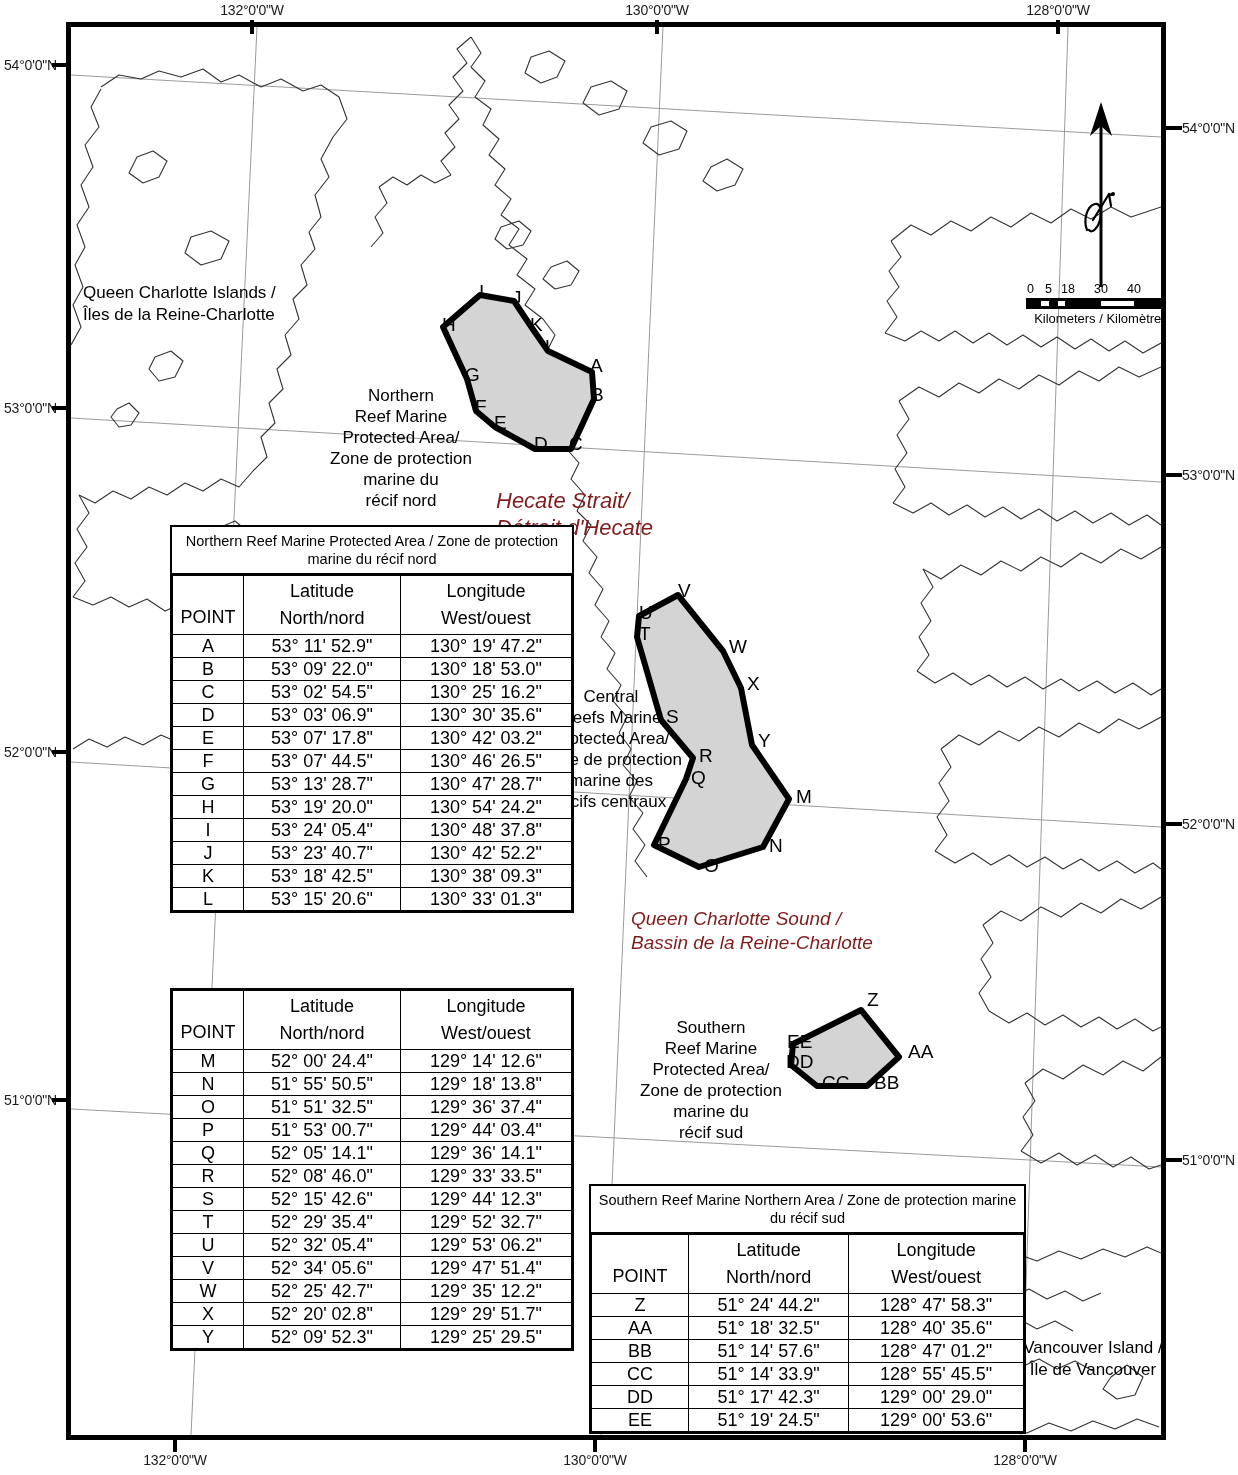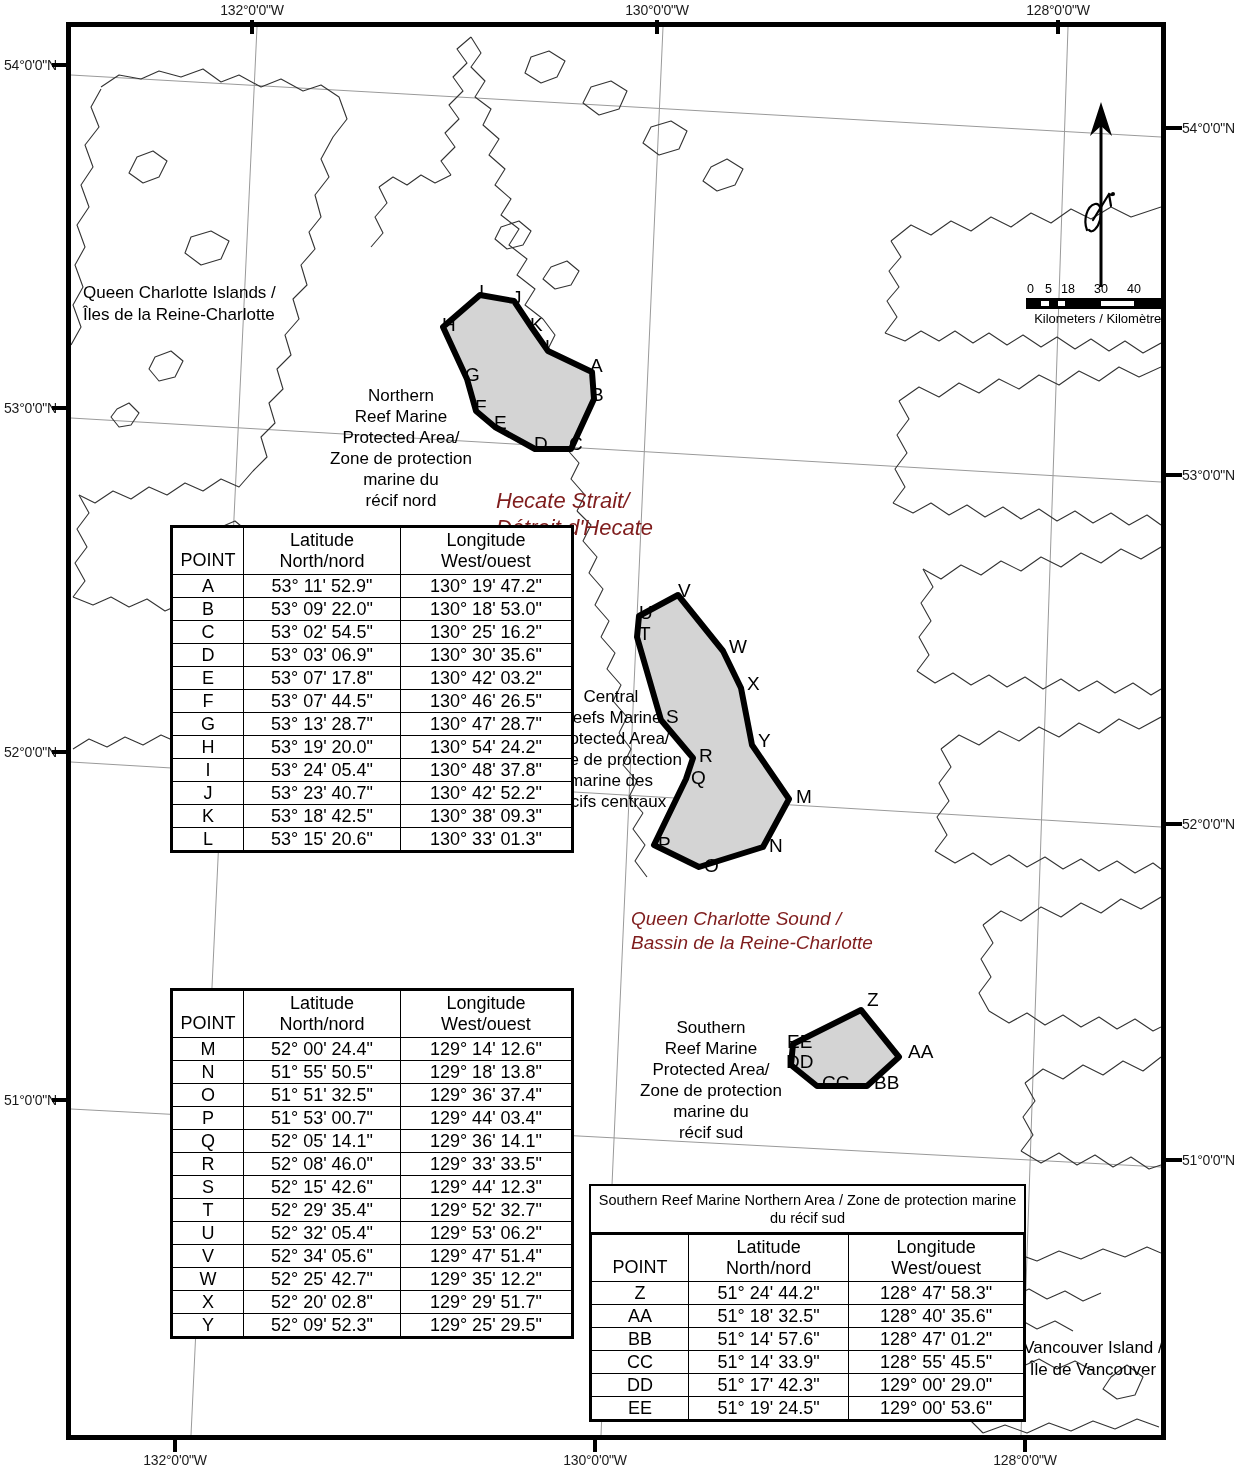--- a/index.html
+++ b/index.html
@@ -32,21 +32,21 @@
   .scale-rect{position:relative;height:11px;background:#000;margin-top:1px;}
   .scale-rect i{position:absolute;top:3px;height:5px;background:#fff;display:block;}
   .scale-caption{font-size:13px;text-align:center;margin-top:2px;white-space:nowrap;}
 
   
   .coord-table{position:absolute;background:#fff;border:2px solid #000;box-sizing:border-box;}
   .coord-table table{border-collapse:collapse;width:100%;}
   .coord-table caption{caption-side:top;font-size:14.5px;line-height:18px;padding:5px 4px 5px 4px;
                        border-bottom:2px solid #000;background:#fff;}
   .coord-table th,.coord-table td{border:1.5px solid #000;text-align:center;background:#fff;}
-  .coord-table th{font-weight:400;font-size:18px;line-height:21px;padding:2px 2px;margin-top:28px;}
+  .coord-table th{font-weight:400;font-size:18px;line-height:27px;padding:2px 2px;margin-top:28px;}
   .coord-table td{font-size:18px;line-height:20px;padding:1px 4px;white-space:nowrap;}
   .coord-table td.pt{width:62px;}
   .coord-table th.pt{vertical-align:bottom;padding-bottom:3px;}
   #tbl-north{left:99px;top:498px;width:404px;}
   #tbl-central{left:99px;top:961px;width:404px;}
   #tbl-south{left:518px;top:1157px;width:437px;}
   #tbl-south td{font-size:18px;}
   #tbl-south td.pt,#tbl-south th.pt{width:88px;}
 </style>
 </head>
@@ -262,20 +262,21 @@
       <div class="scale-rect">
         <i style="left:10%;width:5%"></i>
         <i style="left:21%;width:5%"></i>
         <i style="left:50%;width:22%"></i>
       </div>
       <div class="scale-caption">Kilometers / Kilomètres</div>
     </div>
 
     <div class="coord-table" id="tbl-north">
       <table>
+        <caption>Northern Reef Marine Protected Area / Zone de protection marine du récif nord</caption>
         <thead>
           <tr>
             <th class="pt">POINT</th>
             <th style="white-space:pre-line;">Latitude
 North/nord</th>
             <th style="white-space:pre-line;">Longitude
 West/ouest</th>
           </tr>
         </thead>
         <tbody>

